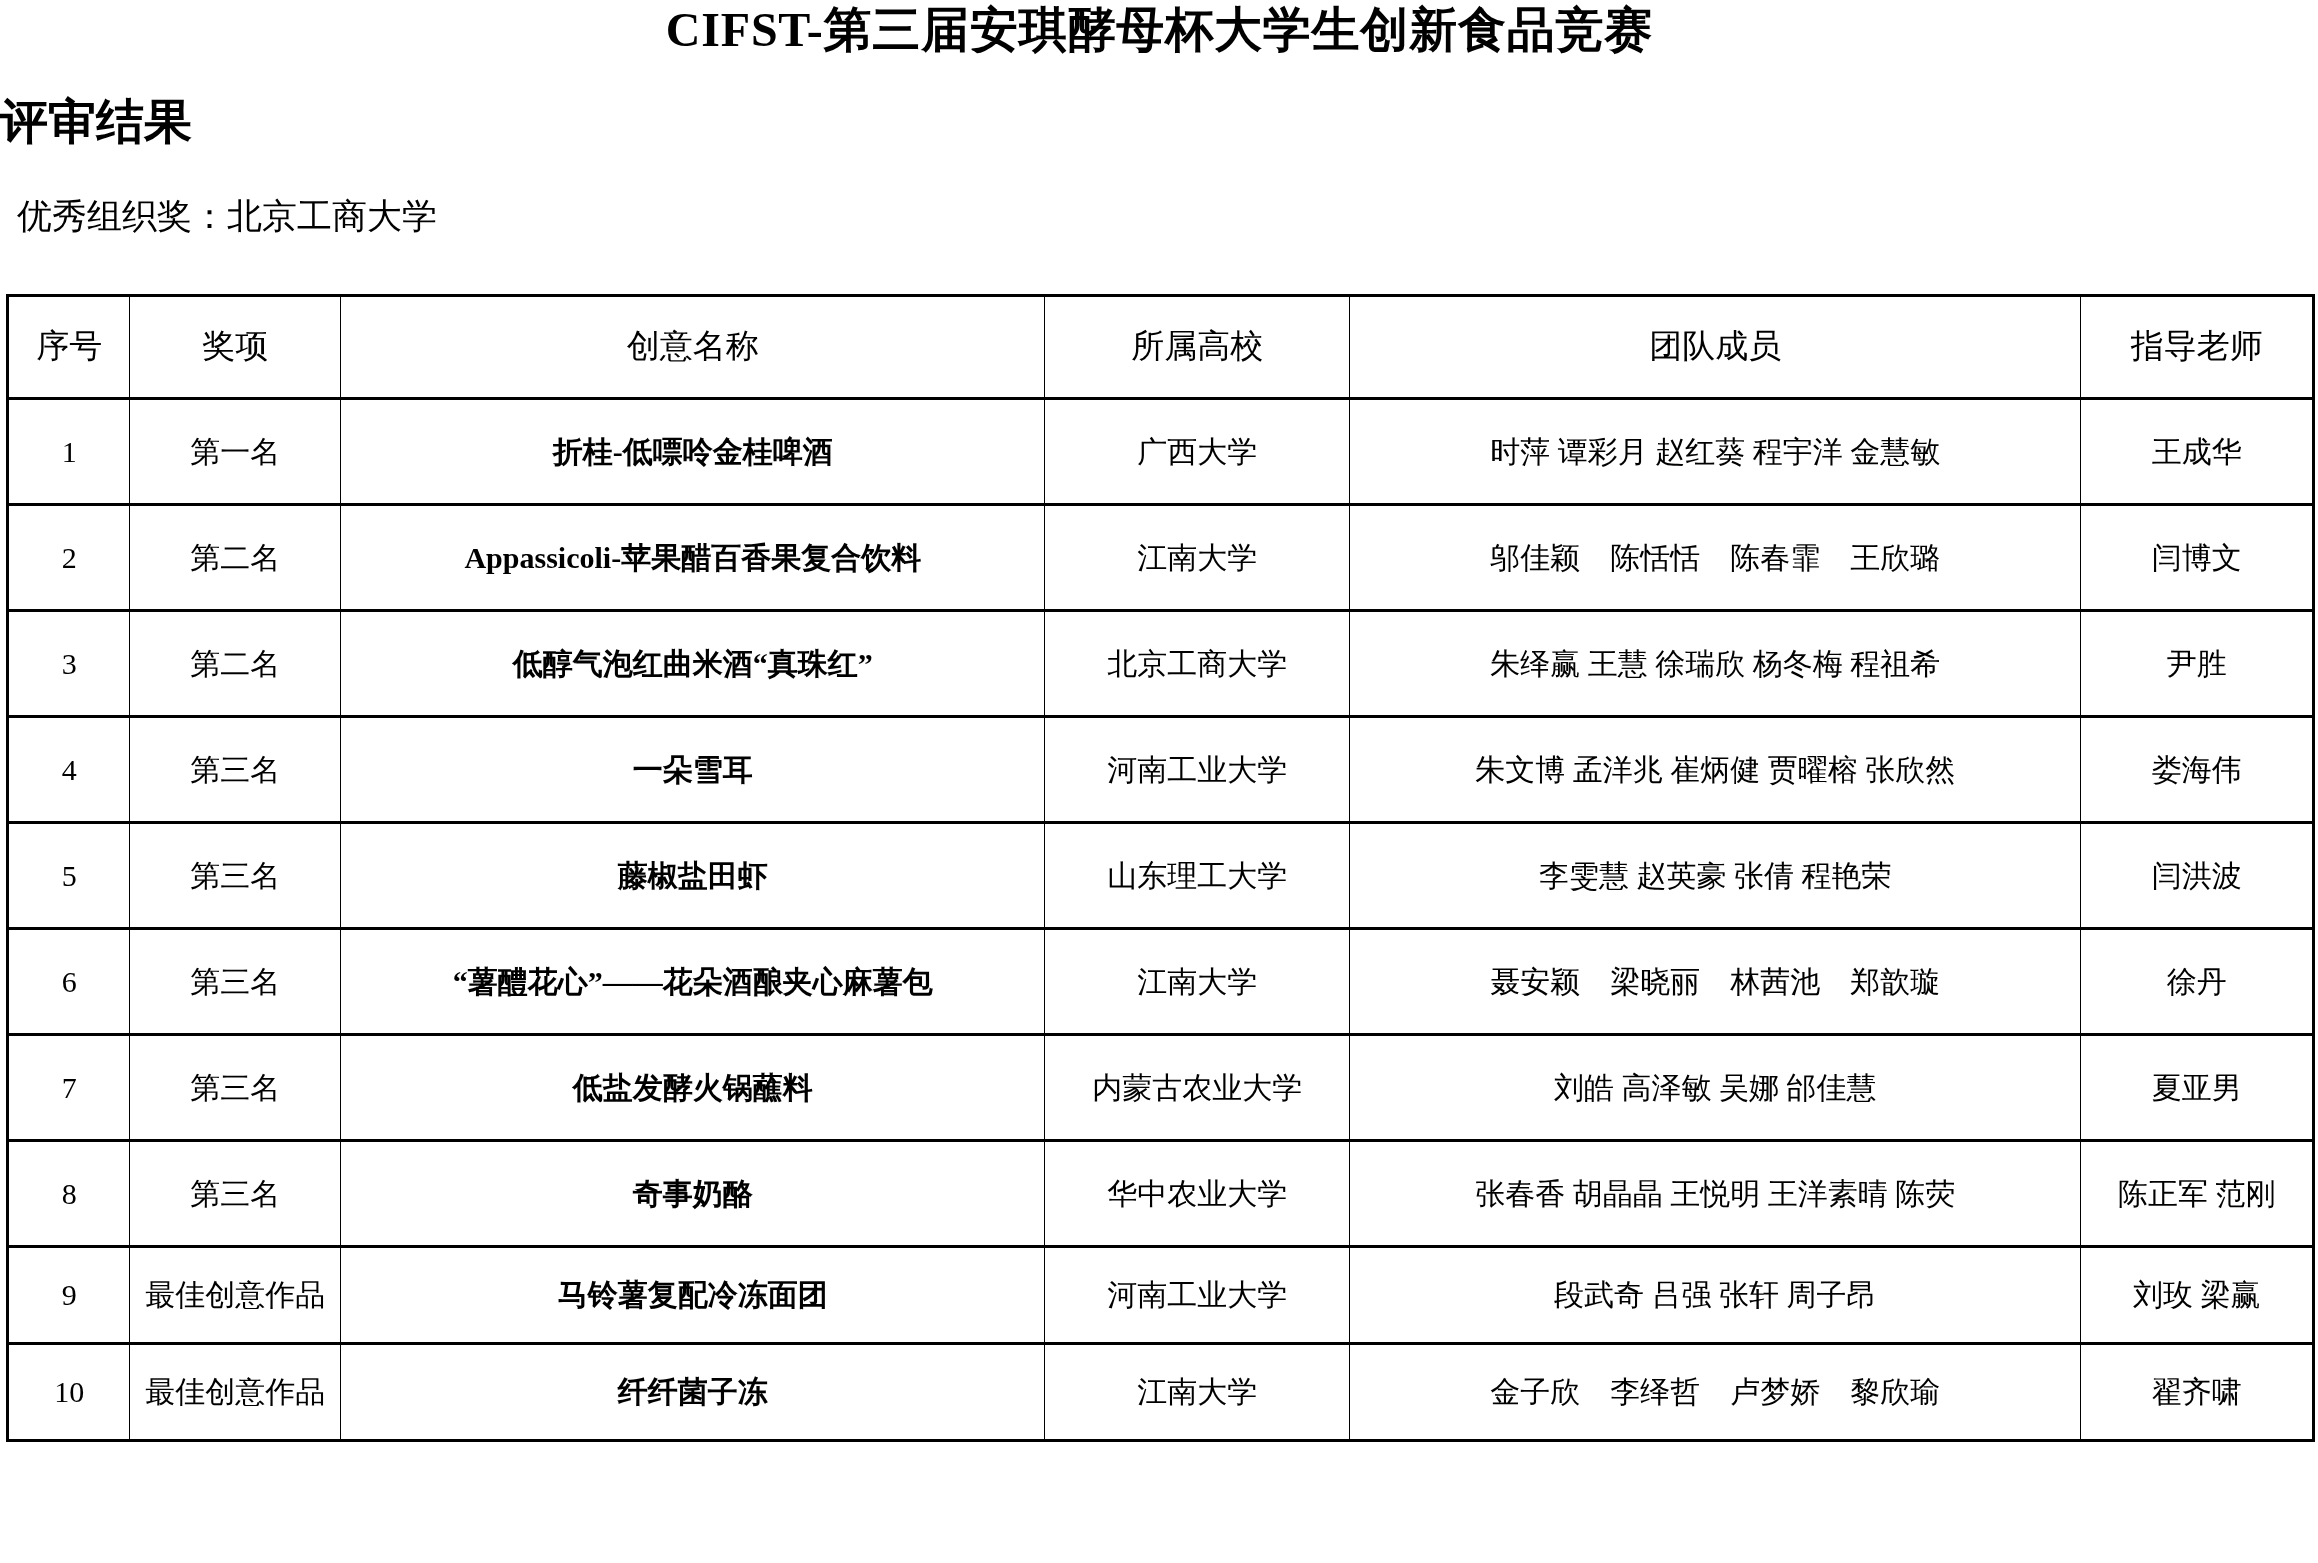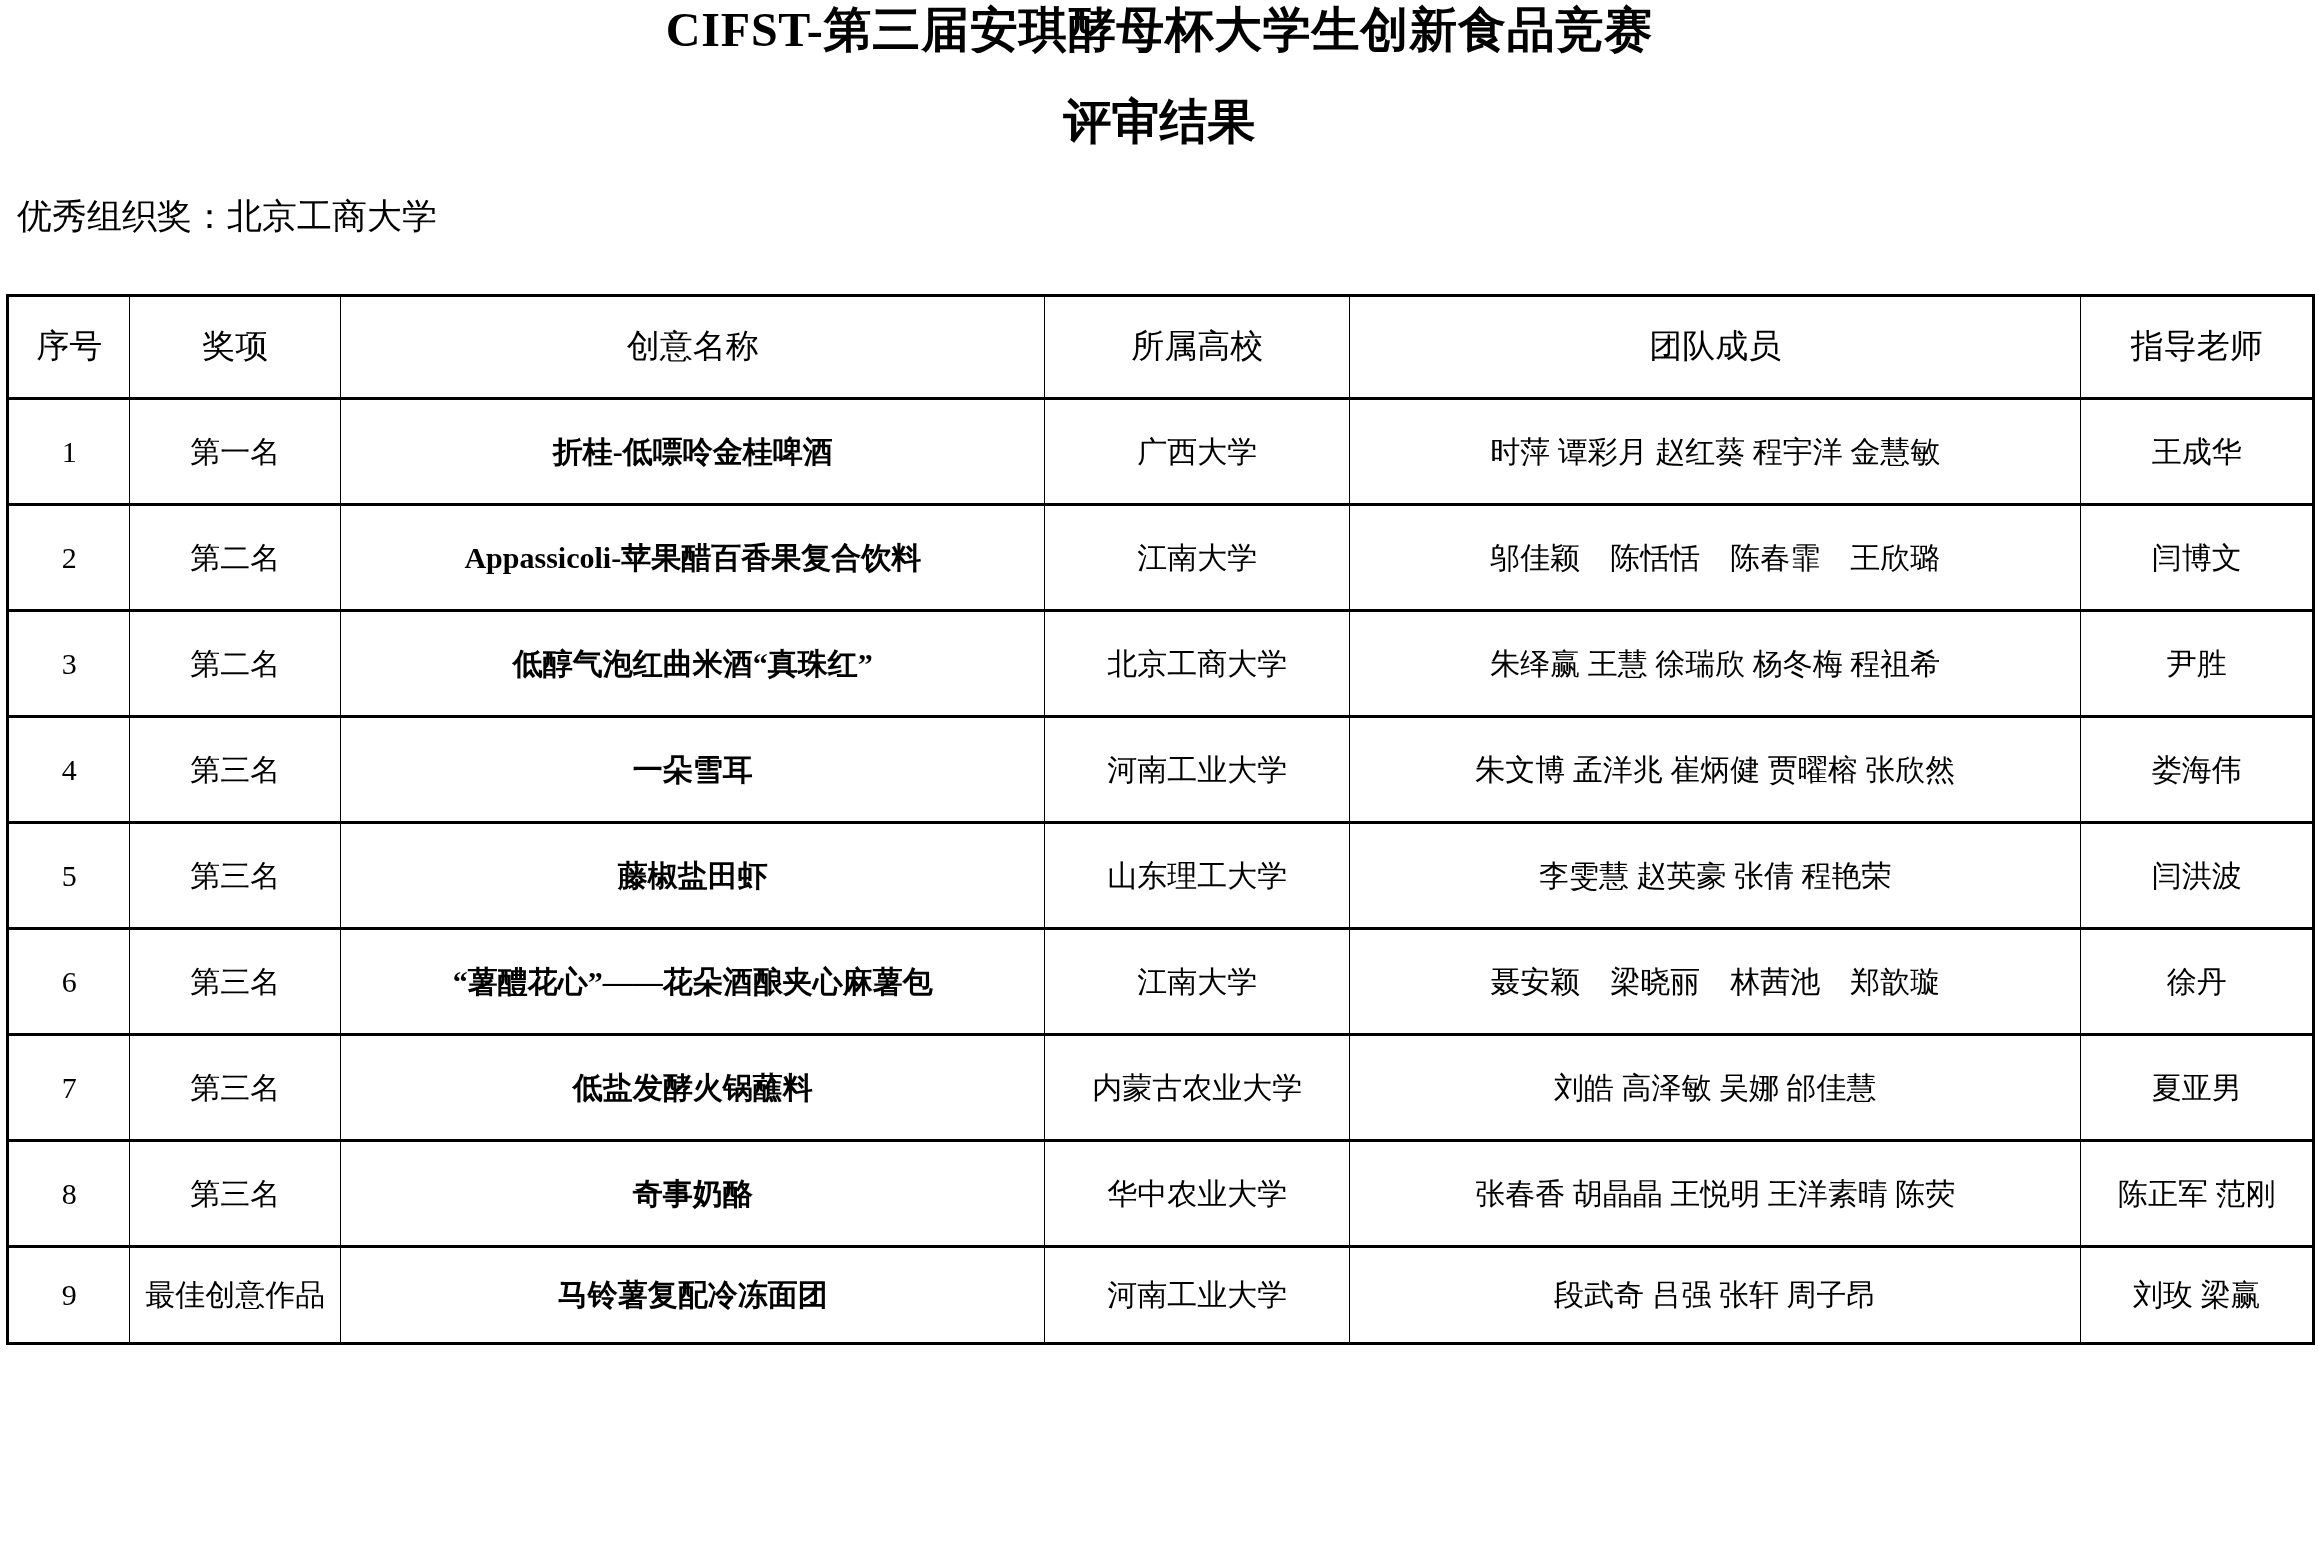--- a/index.html
+++ b/index.html
@@ -21,21 +21,21 @@
     padding-top: 0;
     text-align: center;
     font-size: 48px;
     font-weight: bold;
     line-height: 1.25;
     letter-spacing: 0.8px;
   }
   .title2 {
     margin: 0;
     margin-top: 33px;
-    text-align: center;
+    text-align: left;
     font-size: 48px;
     font-weight: bold;
     line-height: 1.2;
   }
   .org-award {
     margin: 0;
     margin-top: 45px;
     margin-left: 17px;
     font-size: 35px;
     font-weight: normal;
@@ -175,17 +175,25 @@
         <td class="cell-tea">陈正军 范刚</td>
       </tr>
       <tr class="r-mid">
         <td class="cell-no">9</td>
         <td class="cell-award">最佳创意作品</td>
         <td class="cell-name">马铃薯复配冷冻面团</td>
         <td class="cell-uni">河南工业大学</td>
         <td class="cell-mem">段武奇 吕强 张轩 周子昂</td>
         <td class="cell-tea">刘玫 梁赢</td>
       </tr>
+      <tr class="r-mid">
+        <td class="cell-no">10</td>
+        <td class="cell-award">最佳创意作品</td>
+        <td class="cell-name">纤纤菌子冻</td>
+        <td class="cell-uni">江南大学</td>
+        <td class="cell-mem">金子欣　李绎哲　卢梦娇　黎欣瑜</td>
+        <td class="cell-tea">翟齐啸</td>
+      </tr>
     </tbody>
   </table>
 
 </div>
 
 
 </body></html>

